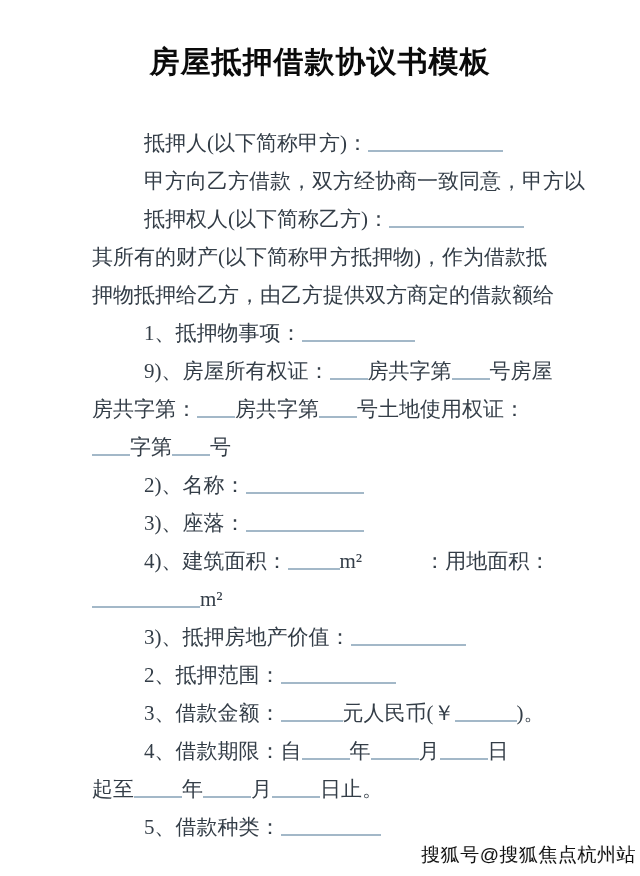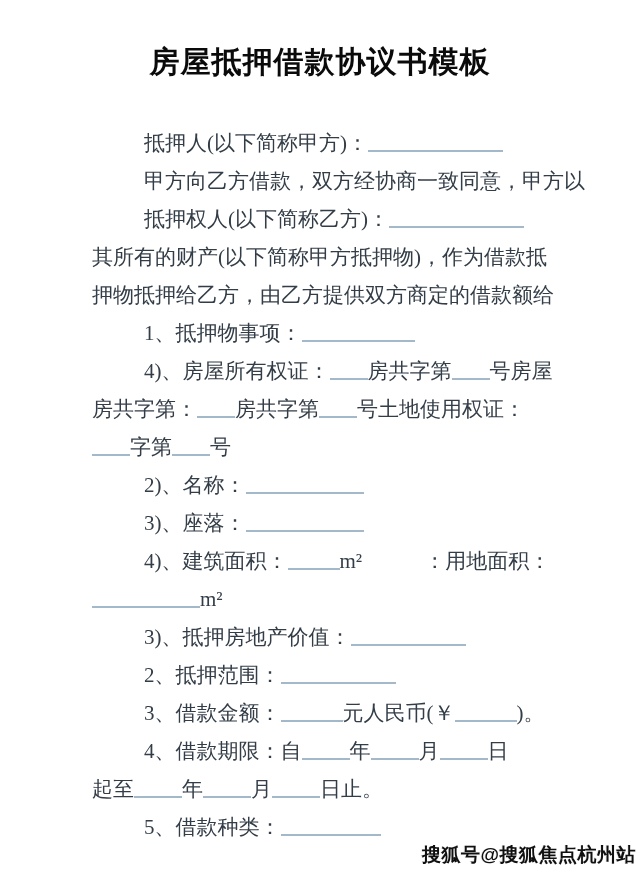--- a/index.html
+++ b/index.html
@@ -43,40 +43,40 @@
     height: 14px;
     border-bottom: 2px solid var(--blank-line, #a3b8c8);
     transform: translateY(2px);
   }
   .gap { display: inline-block; height: 1px; }
   .watermark {
     position: absolute;
     right: 4px;
     bottom: 8px;
     font-family: "Liberation Sans", "DejaVu Sans", sans-serif;
-    font-weight: bold;
+    font-weight: normal;
     font-size: 19px;
     letter-spacing: 0.5px;
     color: var(--watermark-text, #101010);
     text-shadow: 1px 1px 0 #ffffff, -1px 0 0 #ededed;
   }
 </style>
 </head>
 <body>
 
 <div class="page">
   <h1 class="title">房屋抵押借款协议书模板</h1>
   <div class="content">
       <p class="line indent"><span class="txt">抵押人(以下简称甲方)：</span><span class="blank" style="width: 135px;"></span></p>
       <p class="line indent"><span class="txt">甲方向乙方借款，双方经协商一致同意，甲方以</span></p>
       <p class="line indent"><span class="txt">抵押权人(以下简称乙方)：</span><span class="blank" style="width: 135px;"></span></p>
       <p class="line"><span class="txt">其所有的财产(以下简称甲方抵押物)，作为借款抵</span></p>
       <p class="line"><span class="txt">押物抵押给乙方，由乙方提供双方商定的借款额给</span></p>
       <p class="line indent"><span class="txt">1、抵押物事项：</span><span class="blank" style="width: 113px;"></span></p>
-      <p class="line indent"><span class="txt">4)、房屋所有权证：</span><span class="blank" style="width: 38px;"></span><span class="txt">房共字第</span><span class="blank" style="width: 38px;"></span><span class="txt">号房屋</span></p>
+      <p class="line indent"><span class="txt">9)、房屋所有权证：</span><span class="blank" style="width: 38px;"></span><span class="txt">房共字第</span><span class="blank" style="width: 38px;"></span><span class="txt">号房屋</span></p>
       <p class="line"><span class="txt">房共字第：</span><span class="blank" style="width: 38px;"></span><span class="txt">房共字第</span><span class="blank" style="width: 38px;"></span><span class="txt">号土地使用权证：</span></p>
       <p class="line"><span class="blank" style="width: 38px;"></span><span class="txt">字第</span><span class="blank" style="width: 38px;"></span><span class="txt">号</span></p>
       <p class="line indent"><span class="txt">2)、名称：</span><span class="blank" style="width: 118px;"></span></p>
       <p class="line indent"><span class="txt">3)、座落：</span><span class="blank" style="width: 118px;"></span></p>
       <p class="line indent"><span class="txt">4)、建筑面积：</span><span class="blank" style="width: 52px;"></span><span class="txt">m²</span><span class="gap" style="width: 62px;"></span><span class="txt">：用地面积：</span></p>
       <p class="line"><span class="blank" style="width: 108px;"></span><span class="txt">m²</span></p>
       <p class="line indent"><span class="txt">3)、抵押房地产价值：</span><span class="blank" style="width: 115px;"></span></p>
       <p class="line indent"><span class="txt">2、抵押范围：</span><span class="blank" style="width: 115px;"></span></p>
       <p class="line indent"><span class="txt">3、借款金额：</span><span class="blank" style="width: 62px;"></span><span class="txt">元人民币(￥</span><span class="blank" style="width: 62px;"></span><span class="txt">)。</span></p>
       <p class="line indent"><span class="txt">4、借款期限：自</span><span class="blank" style="width: 48px;"></span><span class="txt">年</span><span class="blank" style="width: 48px;"></span><span class="txt">月</span><span class="blank" style="width: 48px;"></span><span class="txt">日</span></p>

